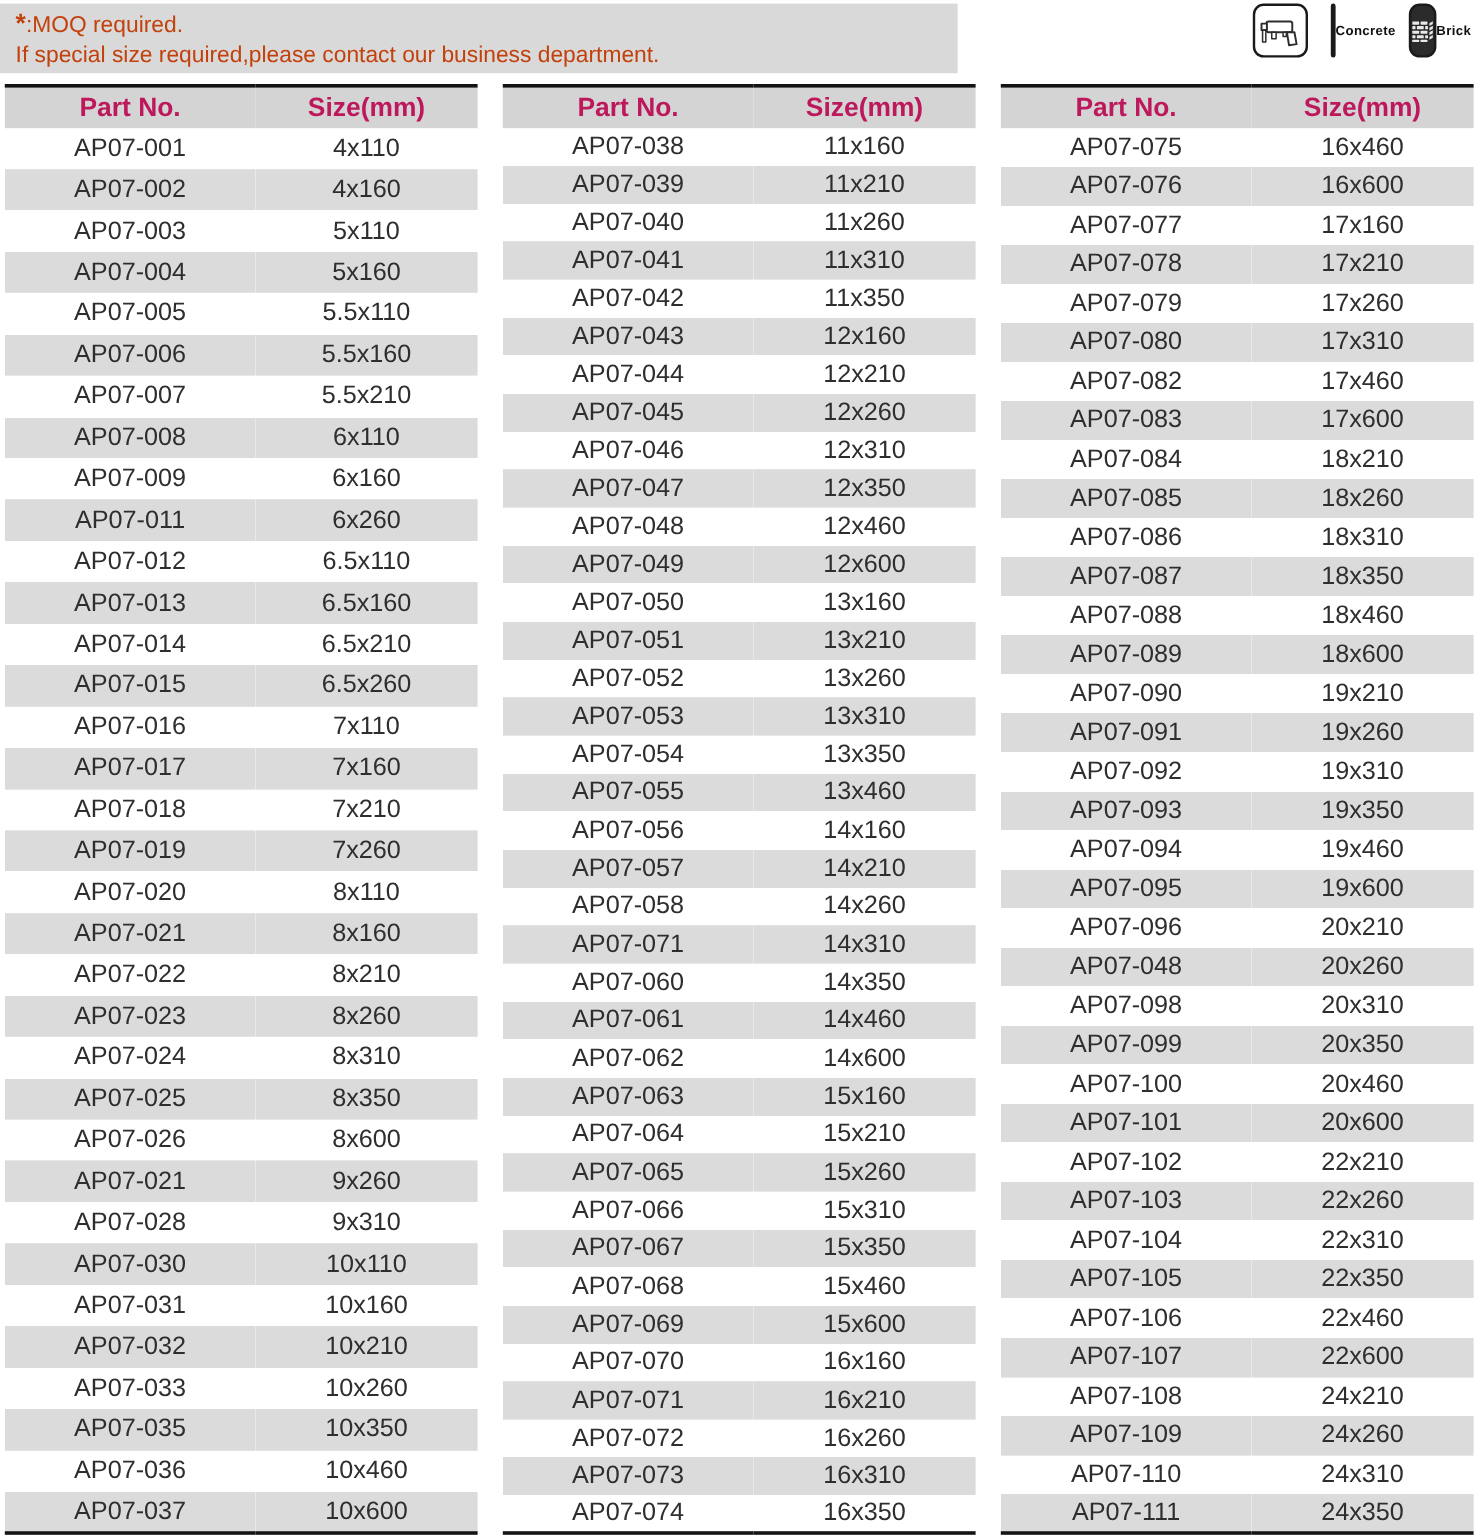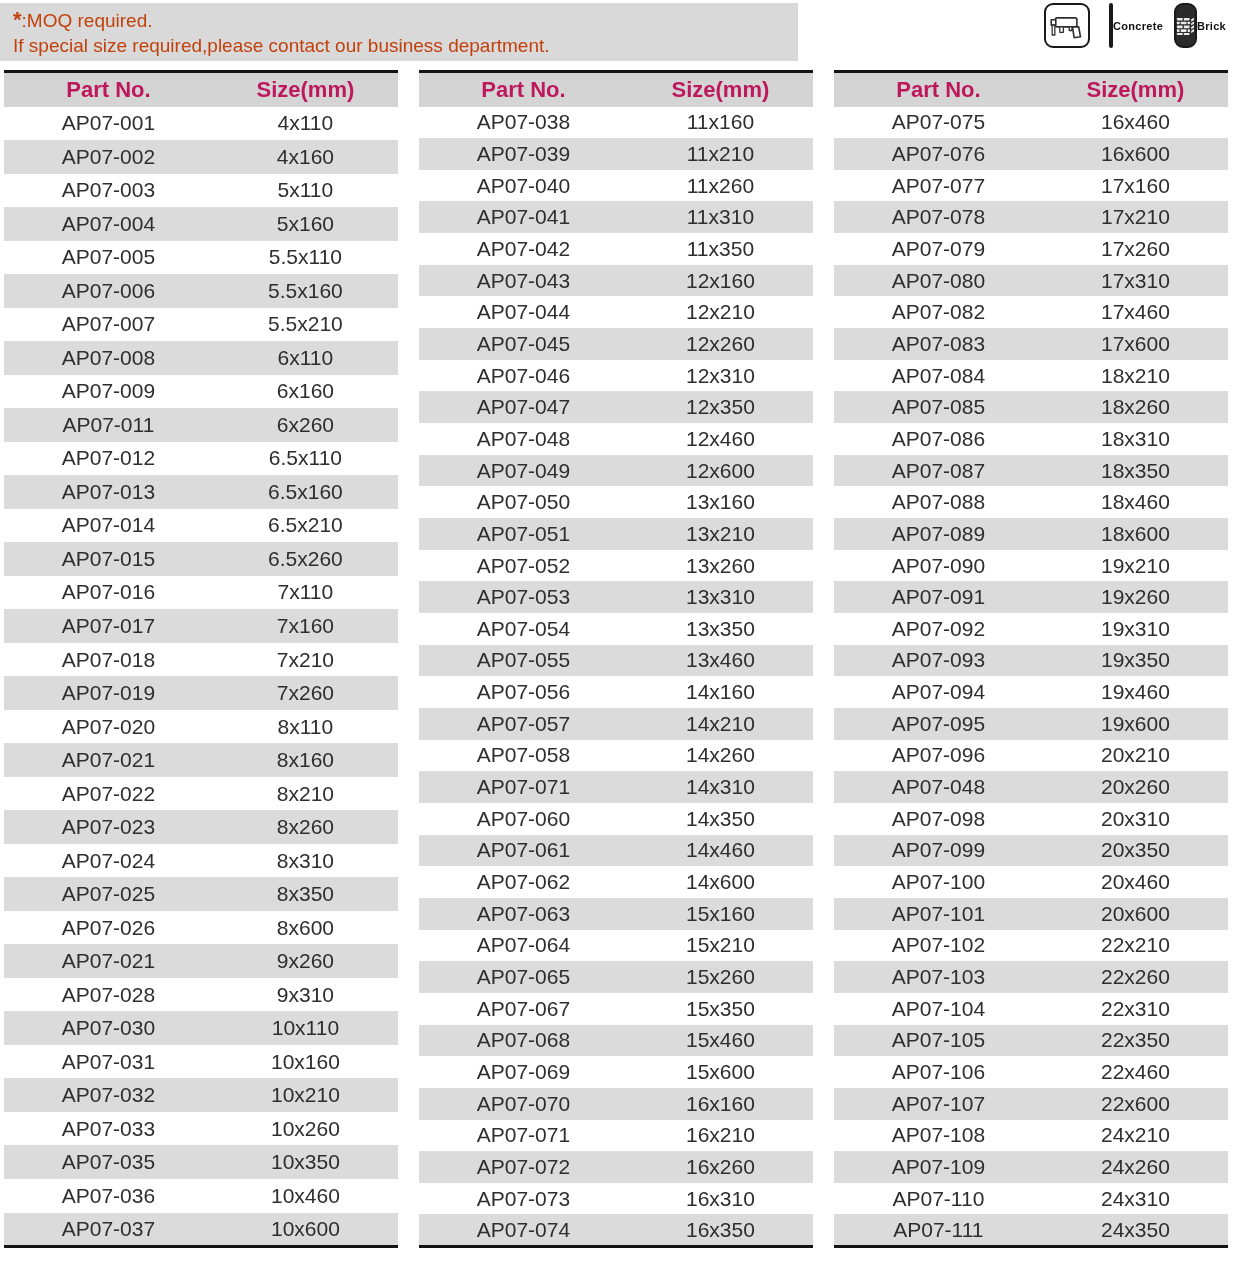--- a/index.html
+++ b/index.html
@@ -419,20 +419,24 @@
         </tr>
         <tr>
           <td>AP07-064</td>
           <td>15x210</td>
         </tr>
         <tr>
           <td>AP07-065</td>
           <td>15x260</td>
         </tr>
         <tr>
+          <td>AP07-066</td>
+          <td>15x310</td>
+        </tr>
+        <tr>
           <td>AP07-067</td>
           <td>15x350</td>
         </tr>
         <tr>
           <td>AP07-068</td>
           <td>15x460</td>
         </tr>
         <tr>
           <td>AP07-069</td>
           <td>15x600</td>

